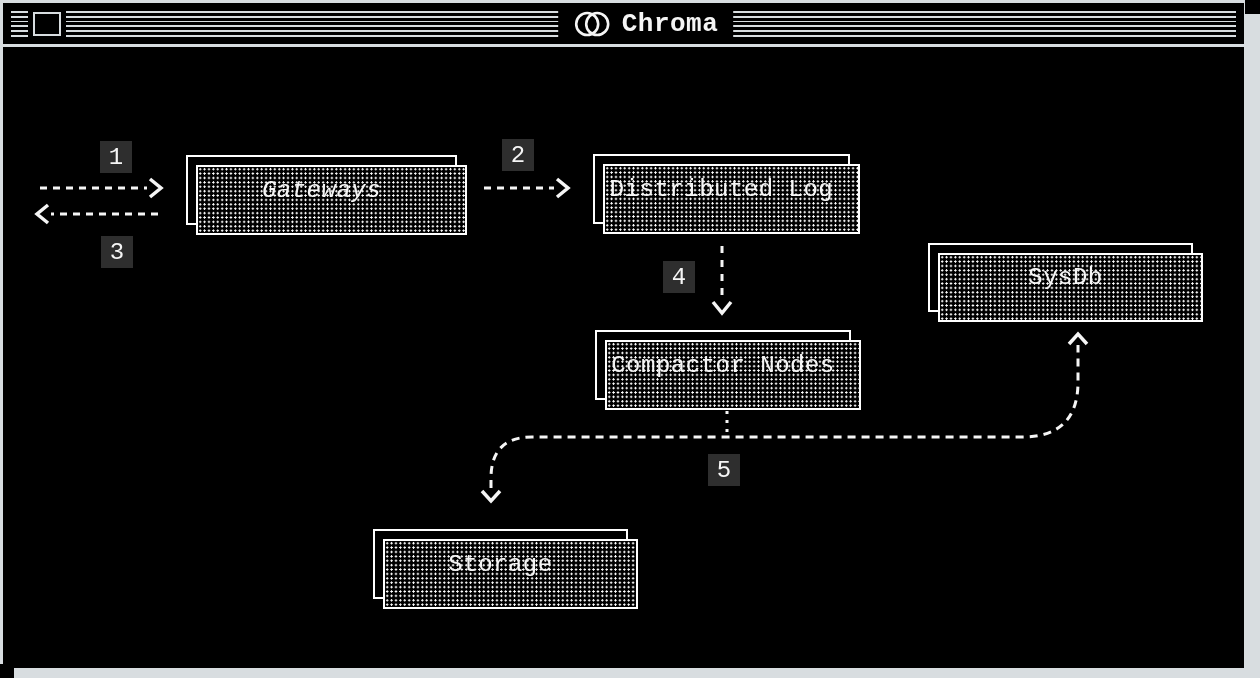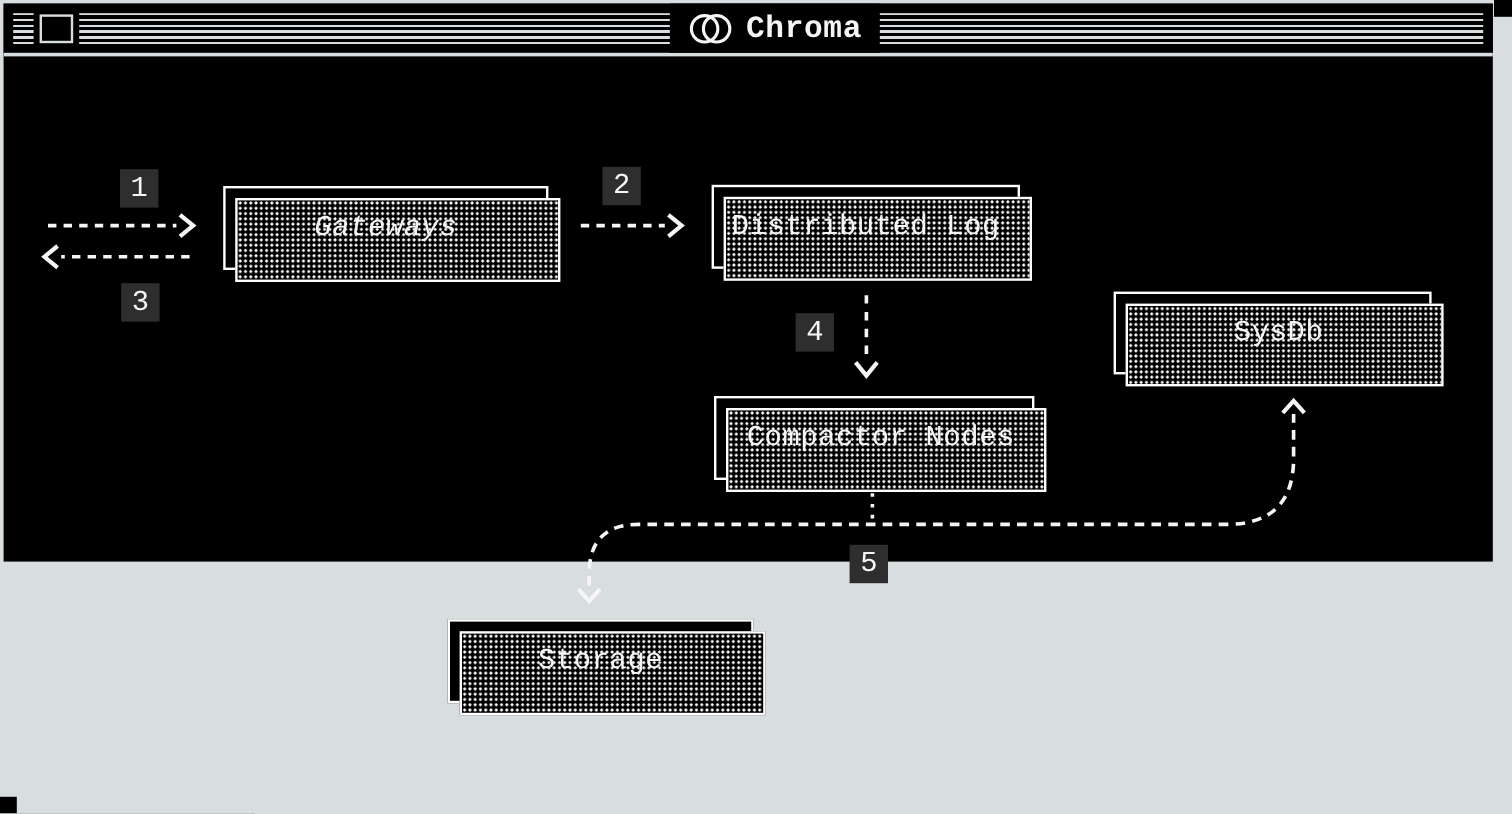--- a/index.html
+++ b/index.html
@@ -11,21 +11,21 @@
     --badge-bg:#2e2e2e;
     --text:#f5f5f5;
   }
   html,body{margin:0;padding:0;background:var(--page-bg);}
   .page{
     position:relative;width:1260px;height:678px;overflow:hidden;
     background:var(--page-bg);
     font-family:"Liberation Mono","DejaVu Sans Mono",monospace;
   }
   
-  .window{position:absolute;left:3px;top:3px;width:1241px;height:465px;background:var(--window-bg);}
+  .window{position:absolute;left:3px;top:3px;width:1241px;height:665px;background:var(--window-bg);}
   .titlebar{position:relative;height:41px;background:var(--window-bg);border-bottom:3px solid var(--page-bg);}
   .stripes{
     position:absolute;left:8px;right:8px;top:8px;height:27px;
     background:repeating-linear-gradient(to bottom,var(--page-bg) 0 1.9px,transparent 1.9px 4.8px);
   }
   .closebox{
     position:absolute;left:30px;top:9px;width:24px;height:20px;
     border:2px solid var(--page-bg);background:var(--window-bg);
     box-shadow:0 0 0 5px var(--window-bg);cursor:pointer;
   }
@@ -118,25 +118,25 @@
   </div>
 
   <div class="node" style="left:593px;top:154px;width:253px;height:66px;">
     <span>Distributed Log</span>
   </div>
 
   <div class="node" style="left:928px;top:243px;width:251px;height:65px;padding-left:10px;">
     <span>SysDb</span>
   </div>
 
-  <div class="node" style="left:595px;top:330px;width:252px;height:66px;padding-left:11px;">
+  <div class="node" style="left:595px;top:330px;width:252px;height:66px;">
     <span>Compactor Nodes</span>
   </div>
 
-  <div class="node" style="left:373px;top:516px;width:251px;height:66px;">
+  <div class="node" style="left:373px;top:529px;width:251px;height:66px;">
     <span>Storage</span>
   </div>
 
   <div class="badge" style="left:100px;top:141px;">
     <span>1</span>
   </div>
   <div class="badge" style="left:502px;top:139px;">
     <span>2</span>
   </div>
   <div class="badge" style="left:101px;top:236px;">

